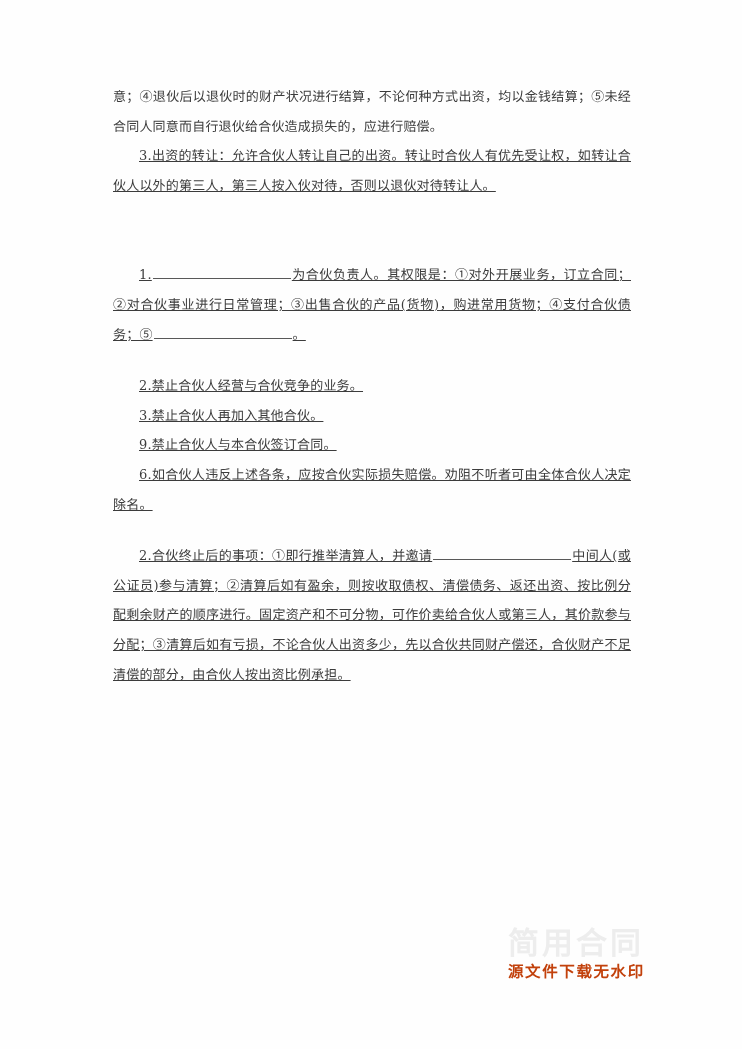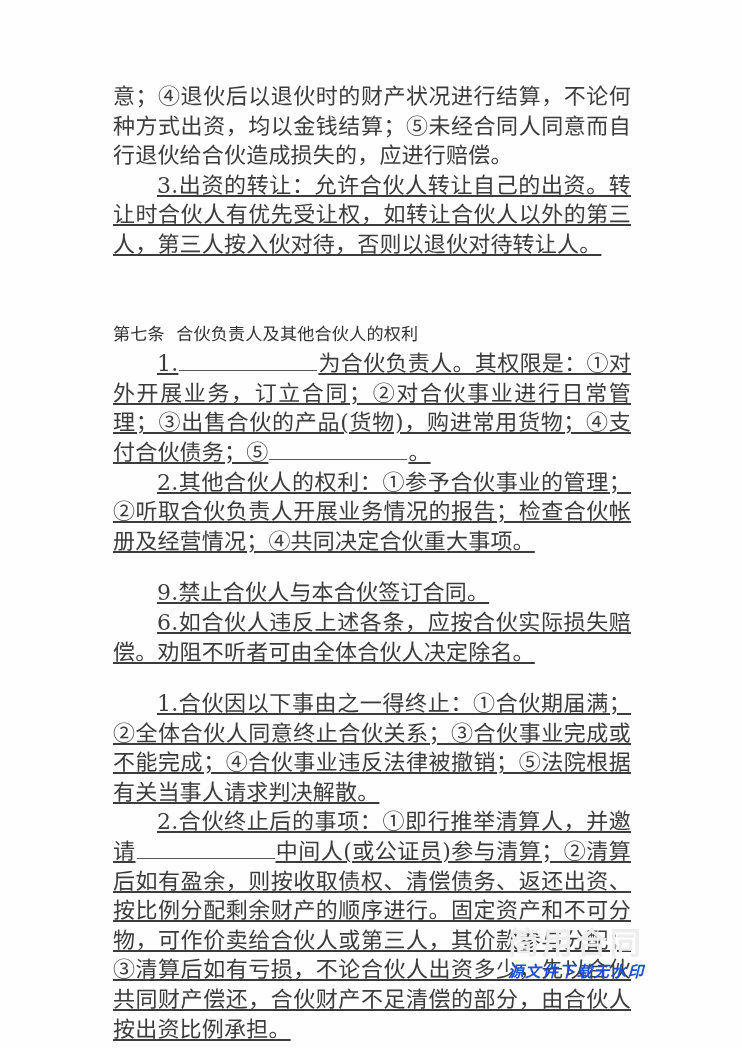--- a/index.html
+++ b/index.html
@@ -27,21 +27,21 @@
 
   #doc-body {
     position: absolute;
     left: 113px;
     top: 82px;
     width: 518px;
   }
 
   
   .para {
-    font-size: 22px;
+    font-size: 13px;
     line-height: 29.6px;
     letter-spacing: 0.2px;
     text-align: justify;
     text-justify: inter-ideograph;
     margin: 0;
     color: #3c3c3c;
     white-space: pre-wrap;
     word-break: break-all;
   }
   .para.indent { text-indent: 2em; text-decoration: underline; }
@@ -84,55 +84,53 @@
     letter-spacing: 3px;
     color: #ededed;
     line-height: 1.12;
     white-space: nowrap;
   }
   #watermark .wm-sub {
     font-family: "DejaVu Sans", "Liberation Sans", sans-serif;
     font-size: 15.5px;
     font-weight: 700;
     letter-spacing: 1.6px;
-    color: #1d4ed8;
+    color: #c2410c;
     line-height: 1.5;
     white-space: nowrap;
-    font-style: italic;
   }
 </style>
 </head>
 <body>
 
 <div id="page">
 
   <div id="doc-body">
 
     <p class="para">意；④退伙后以退伙时的财产状况进行结算，不论何种方式出资，均以金钱结算；⑤未经合同人同意而自行退伙给合伙造成损失的，应进行赔偿。</p>
 
     <p class="para indent">3.出资的转让：允许合伙人转让自己的出资。转让时合伙人有优先受让权，如转让合伙人以外的第三人，第三人按入伙对待，否则以退伙对待转让人。</p>
 
     <div class="gap-xl"></div>
 
-    <p class="heading">第七条  合伙负责人及其他合伙人的权利</p>
 
     <p class="para indent"><span>1.</span><span class="blank blank-12"></span><span>为合伙负责人。其权限是：①对外开展业务，订立合同；②对合伙事业进行日常管理；③出售合伙的产品(货物)，购进常用货物；④支付合伙债务；⑤</span><span class="blank blank-12"></span><span>。</span></p>
 
-    <p class="para indent">2.其他合伙人的权利：①参予合伙事业的管理；②听取合伙负责人开展业务情况的报告；检查合伙帐册及经营情况；④共同决定合伙重大事项。</p>
 
     <div class="gap-md"></div>
 
 
+    <p class="para indent">2.禁止合伙人经营与合伙竞争的业务。</p>
+    <p class="para indent">3.禁止合伙人再加入其他合伙。</p>
     <p class="para indent">9.禁止合伙人与本合伙签订合同。</p>
     <p class="para indent">6.如合伙人违反上述各条，应按合伙实际损失赔偿。劝阻不听者可由全体合伙人决定除名。</p>
 
     <div class="gap-md"></div>
 
 
-    <p class="para indent">1.合伙因以下事由之一得终止：①合伙期届满；②全体合伙人同意终止合伙关系；③合伙事业完成或不能完成；④合伙事业违反法律被撤销；⑤法院根据有关当事人请求判决解散。</p>
 
     <p class="para indent"><span>2.合伙终止后的事项：①即行推举清算人，并邀请</span><span class="blank blank-12"></span><span>中间人(或公证员)参与清算；②清算后如有盈余，则按收取债权、清偿债务、返还出资、按比例分配剩余财产的顺序进行。固定资产和不可分物，可作价卖给合伙人或第三人，其价款参与分配；③清算后如有亏损，不论合伙人出资多少，先以合伙共同财产偿还，合伙财产不足清偿的部分，由合伙人按出资比例承担。</span></p>
 
   </div>
 
   <div id="watermark">
     <div class="wm-logo">简用合同</div>
     <div class="wm-sub">源文件下载无水印</div>
   </div>
 

